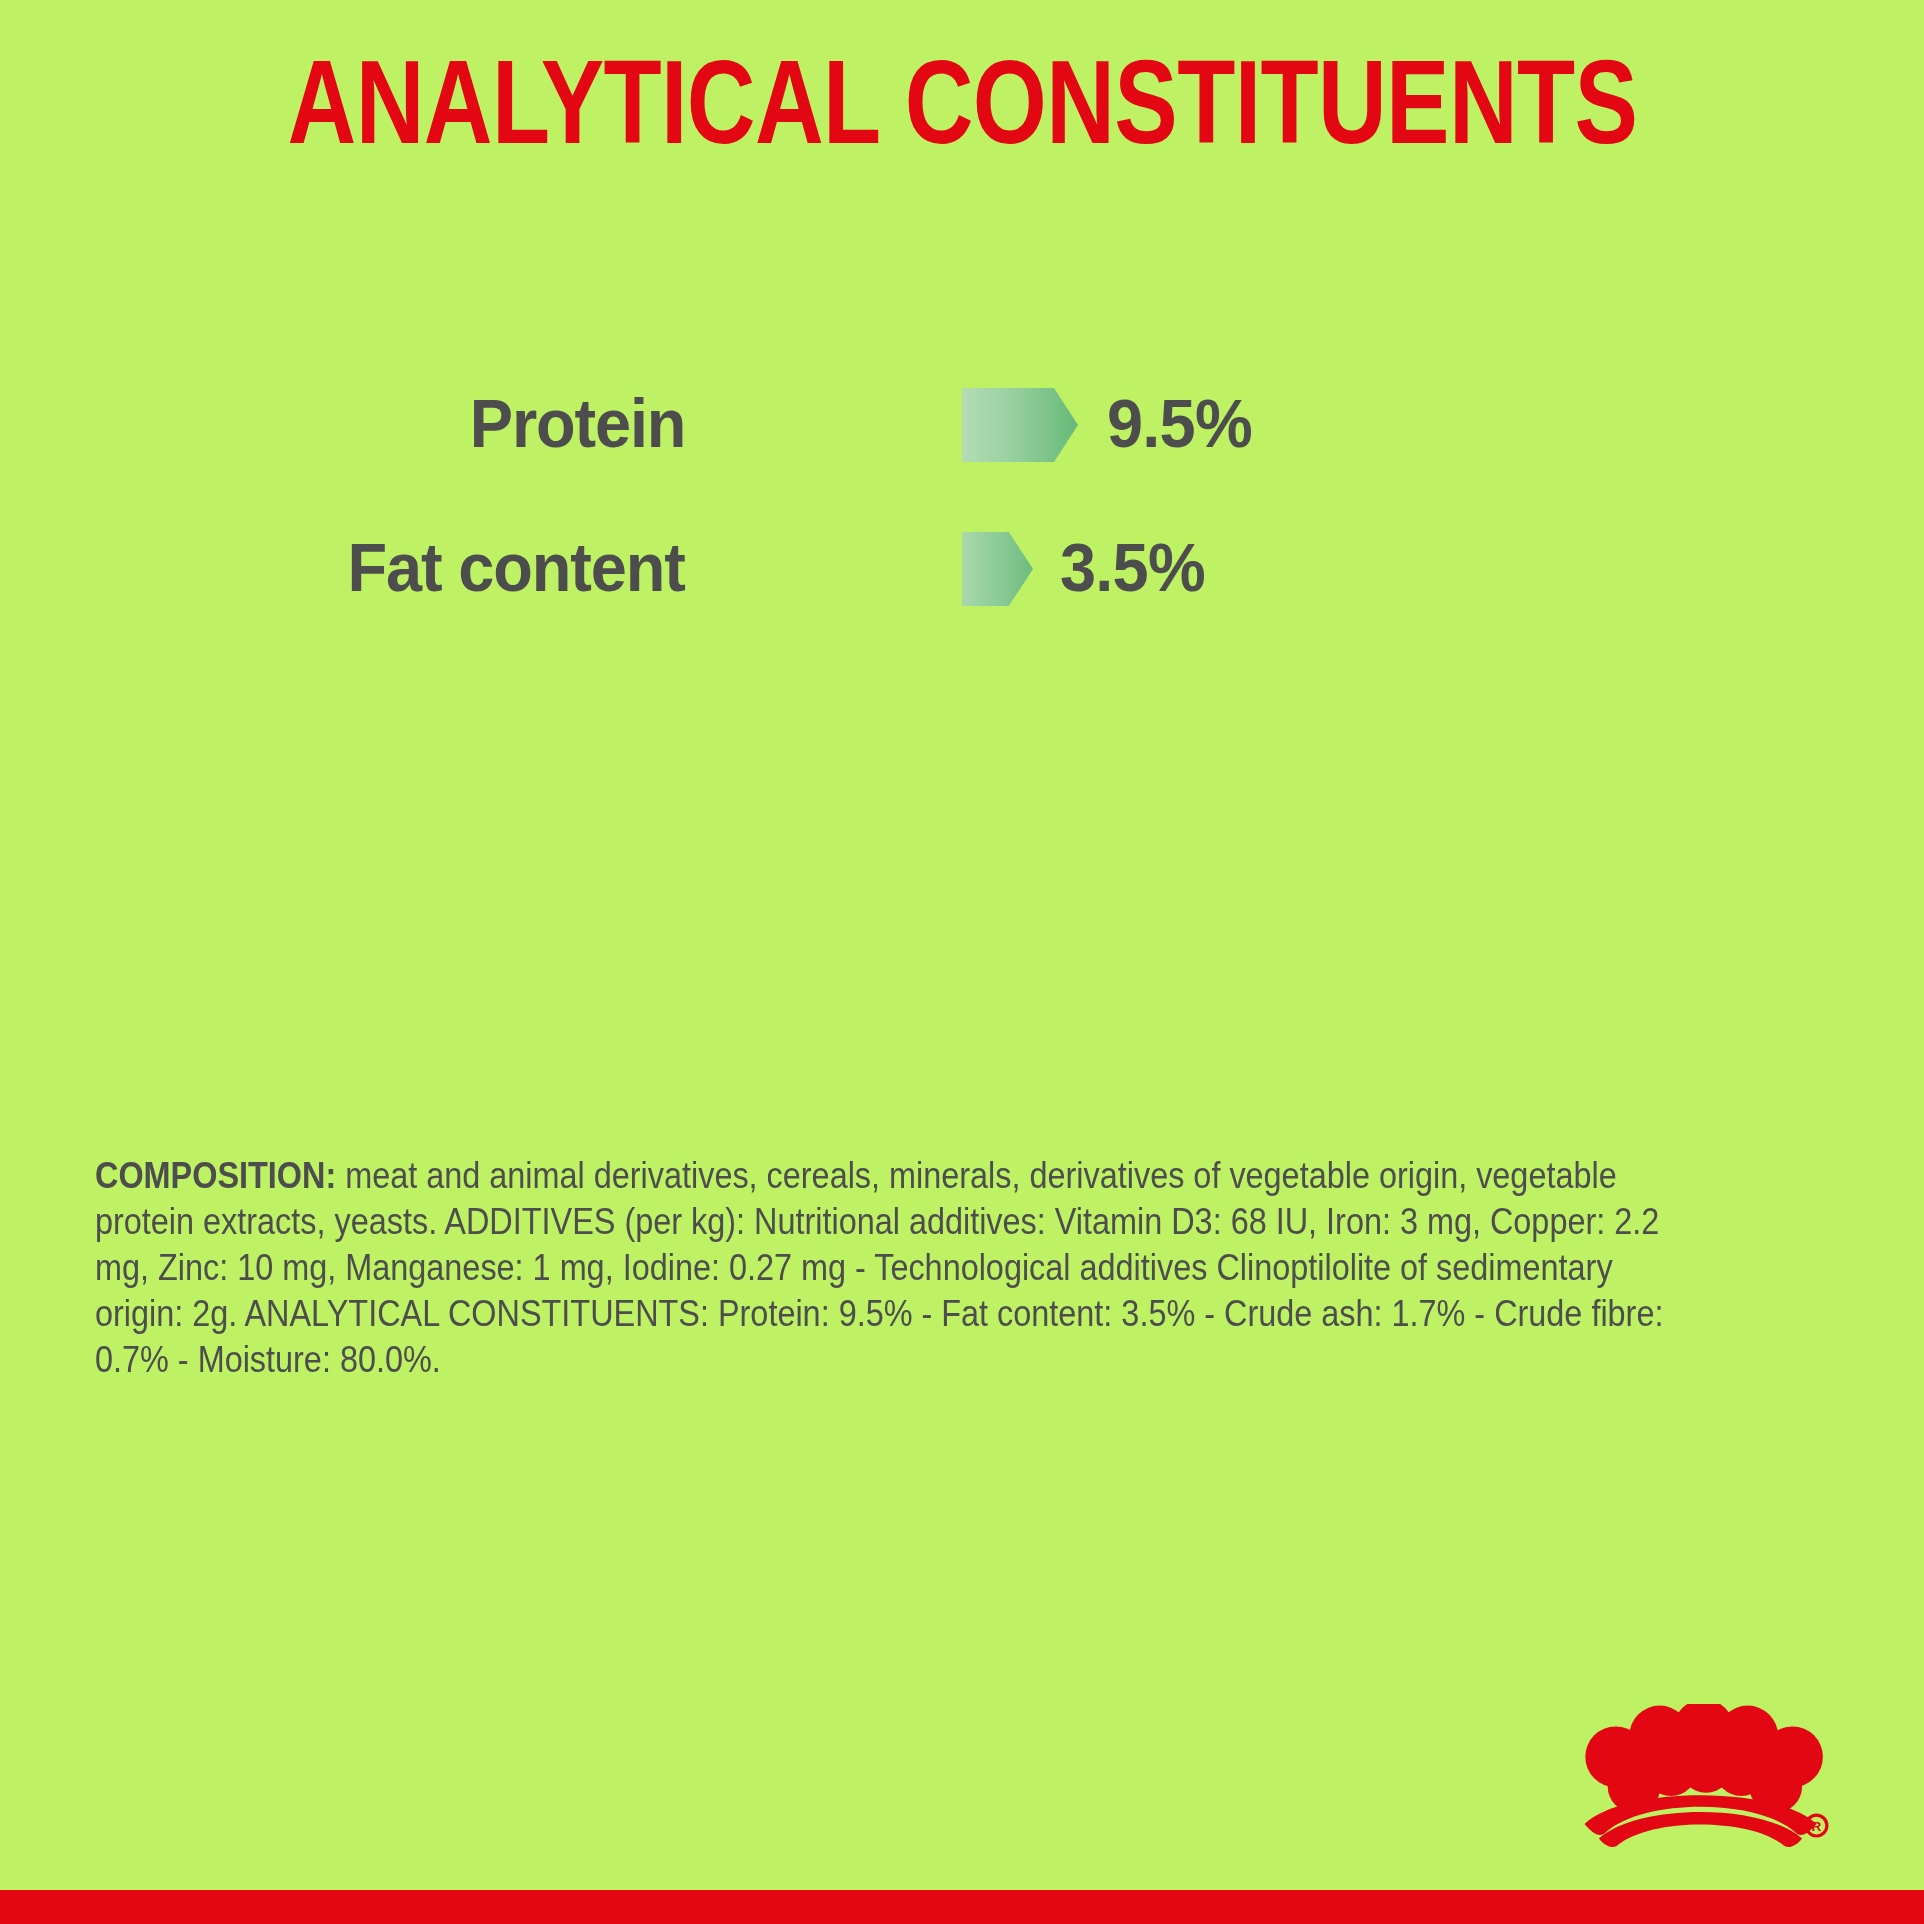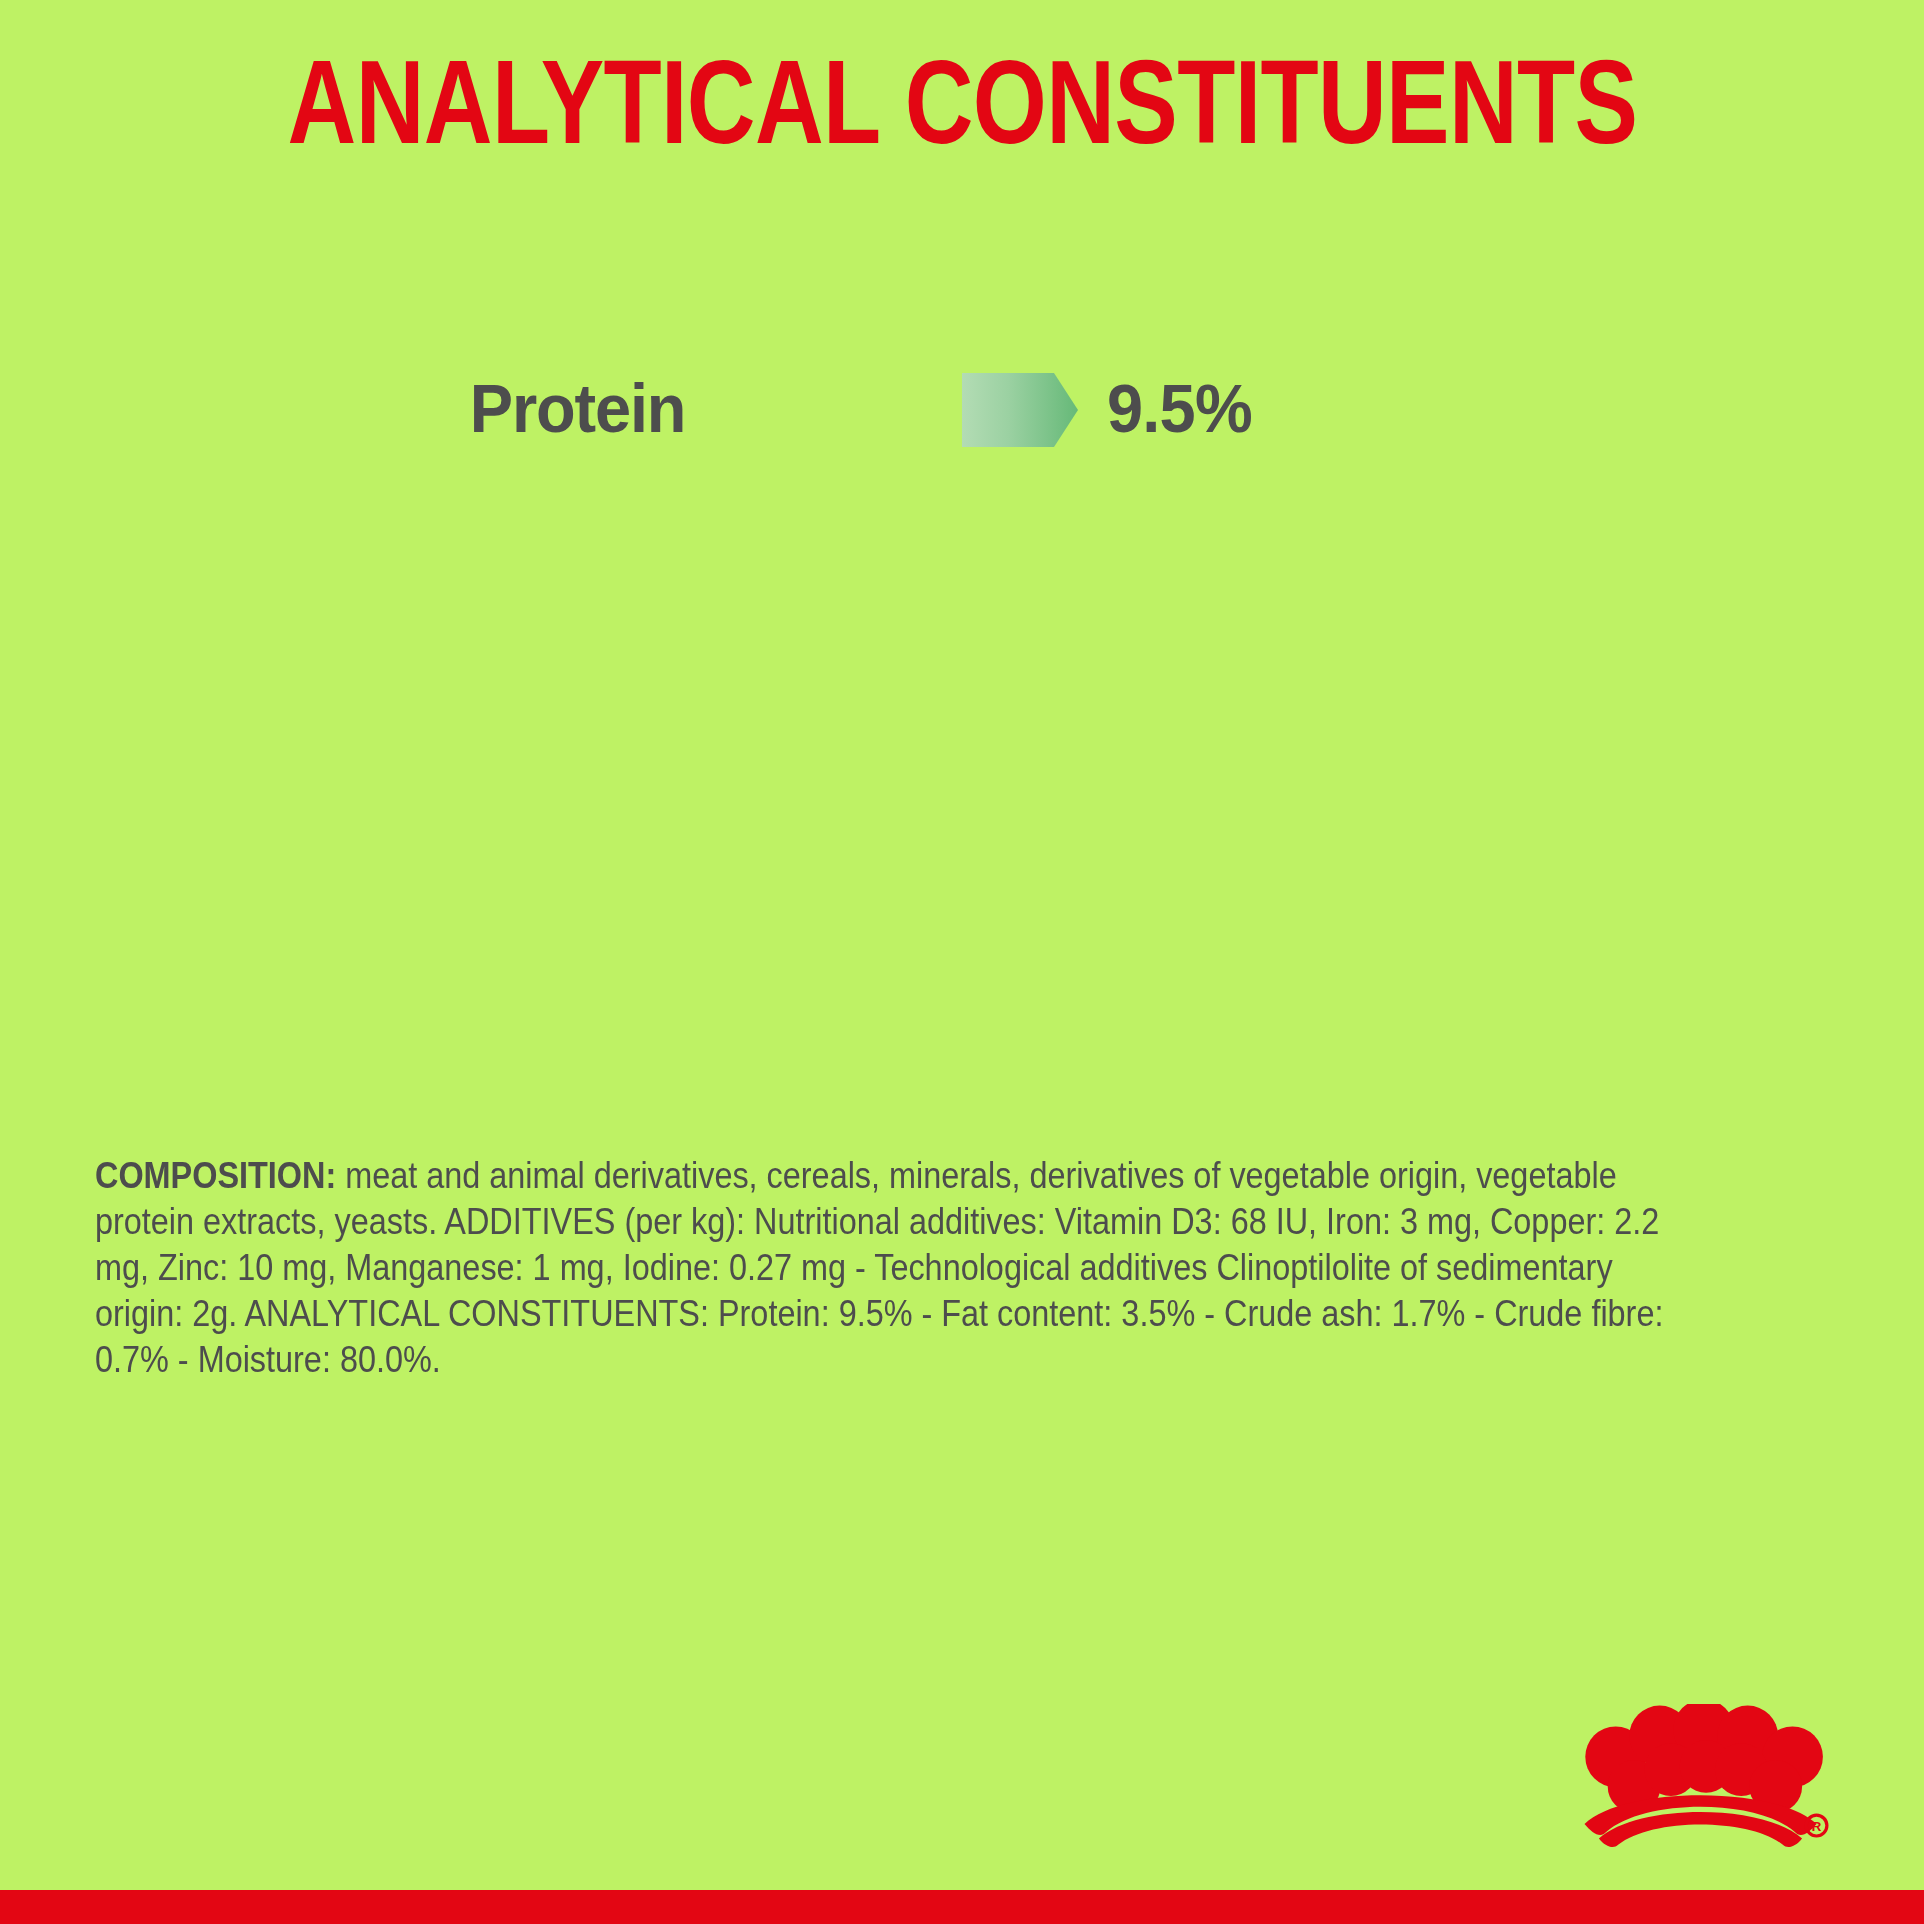--- a/index.html
+++ b/index.html
@@ -36,21 +36,21 @@
     letter-spacing: -0.8px;
     color: #E30613;
     transform: scaleX(0.80);
     transform-origin: 50% 0;
     white-space: nowrap;
   }
 
   
   #constituents {
     position: absolute;
-    top: 353px;
+    top: 368px;
     left: 0;
     width: 1680px;
   }
   .c-row {
     position: relative;
     height: 144px;
   }
   .c-label {
     position: absolute;
     right: 995px;          
@@ -142,20 +142,36 @@
               <stop offset="40%" stop-color="#9BD1A2"></stop>
               <stop offset="100%" stop-color="#66B978"></stop>
             </linearGradient>
           </defs>
           <path d="M0,0 L115,0 L145,46 L115,92 L0,92 Z" fill="url(#g0)"></path>
         </svg>
       </div>
       <div class="c-value" style="left:1107px;">9.5%</div>
     </div>
 
+    <div class="c-row">
+      <div class="c-label">Fat content</div>
+      <div class="c-bar-wrap">
+        <svg class="bar-svg" width="71" height="74" viewBox="0 0 88 92" preserveAspectRatio="none">
+          <defs>
+            <linearGradient id="g1" x1="0" y1="0" x2="1" y2="0">
+              <stop offset="0%" stop-color="#A9D8AD"></stop>
+              <stop offset="60%" stop-color="#87C894"></stop>
+              <stop offset="100%" stop-color="#6CBB7D"></stop>
+            </linearGradient>
+          </defs>
+          <path d="M0,0 L58,0 L88,46 L58,92 L0,92 Z" fill="url(#g1)"></path>
+        </svg>
+      </div>
+      <div class="c-value" style="left:1060px;">3.5%</div>
+    </div>
 
 
 
   </div>
 
   <div id="composition">
     <span class="comp-head">COMPOSITION:</span><span> meat and animal derivatives, cereals, minerals, derivatives of vegetable origin, vegetable protein extracts, yeasts. ADDITIVES (per kg): Nutritional additives: Vitamin D3: 68 IU, Iron: 3 mg, Copper: 2.2 mg, Zinc: 10 mg, Manganese: 1 mg, Iodine: 0.27 mg - Technological additives Clinoptilolite of sedimentary origin: 2g. ANALYTICAL CONSTITUENTS: Protein: 9.5% - Fat content: 3.5% - Crude ash: 1.7% - Crude fibre: 0.7% - Moisture: 80.0%.</span>
   </div>
 
   <div id="logo">

